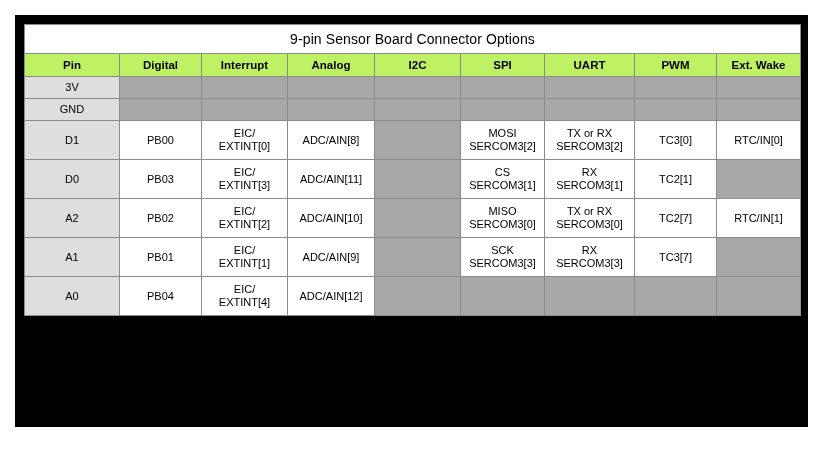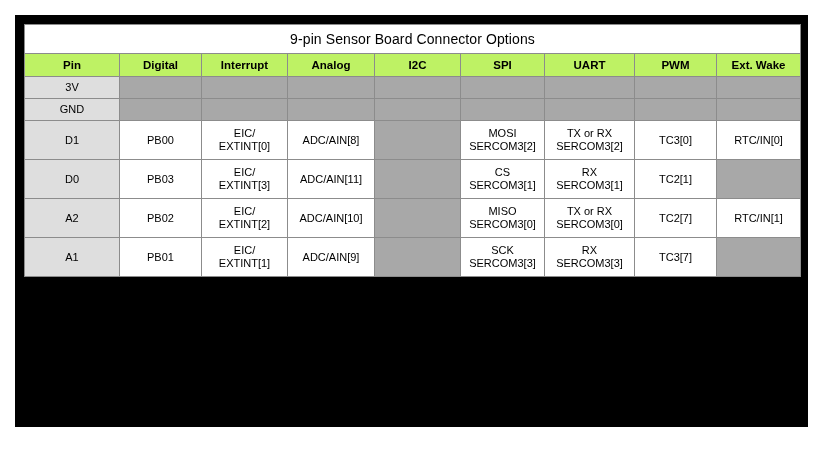--- a/index.html
+++ b/index.html
@@ -256,16 +256,34 @@
             </td>
             <td class="data-cell">
               <span class="cell-line">RX</span>
               <span class="cell-line">SERCOM3[3]</span>
             </td>
             <td class="data-cell">
               <span class="cell-line">TC3[7]</span>
             </td>
             <td class="empty-cell"></td>
           </tr>
+          <tr class="tall-row">
+            <td class="pin-name">A0</td>
+            <td class="data-cell">
+              <span class="cell-line">PB04</span>
+            </td>
+            <td class="data-cell">
+              <span class="cell-line">EIC/</span>
+              <span class="cell-line">EXTINT[4]</span>
+            </td>
+            <td class="data-cell">
+              <span class="cell-line">ADC/AIN[12]</span>
+            </td>
+            <td class="empty-cell"></td>
+            <td class="empty-cell"></td>
+            <td class="empty-cell"></td>
+            <td class="empty-cell"></td>
+            <td class="empty-cell"></td>
+          </tr>
         </tbody>
     </table>
   </div>
 </div>
 
 </body></html>

